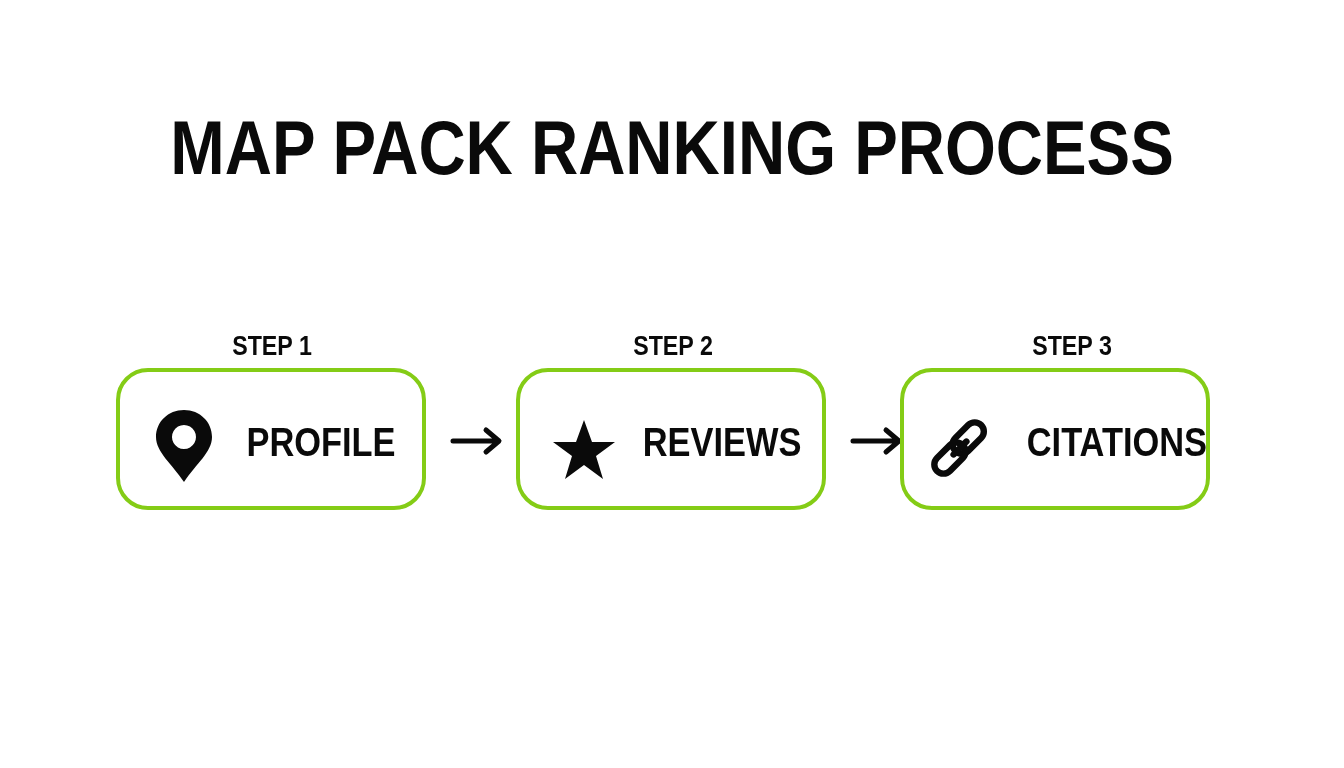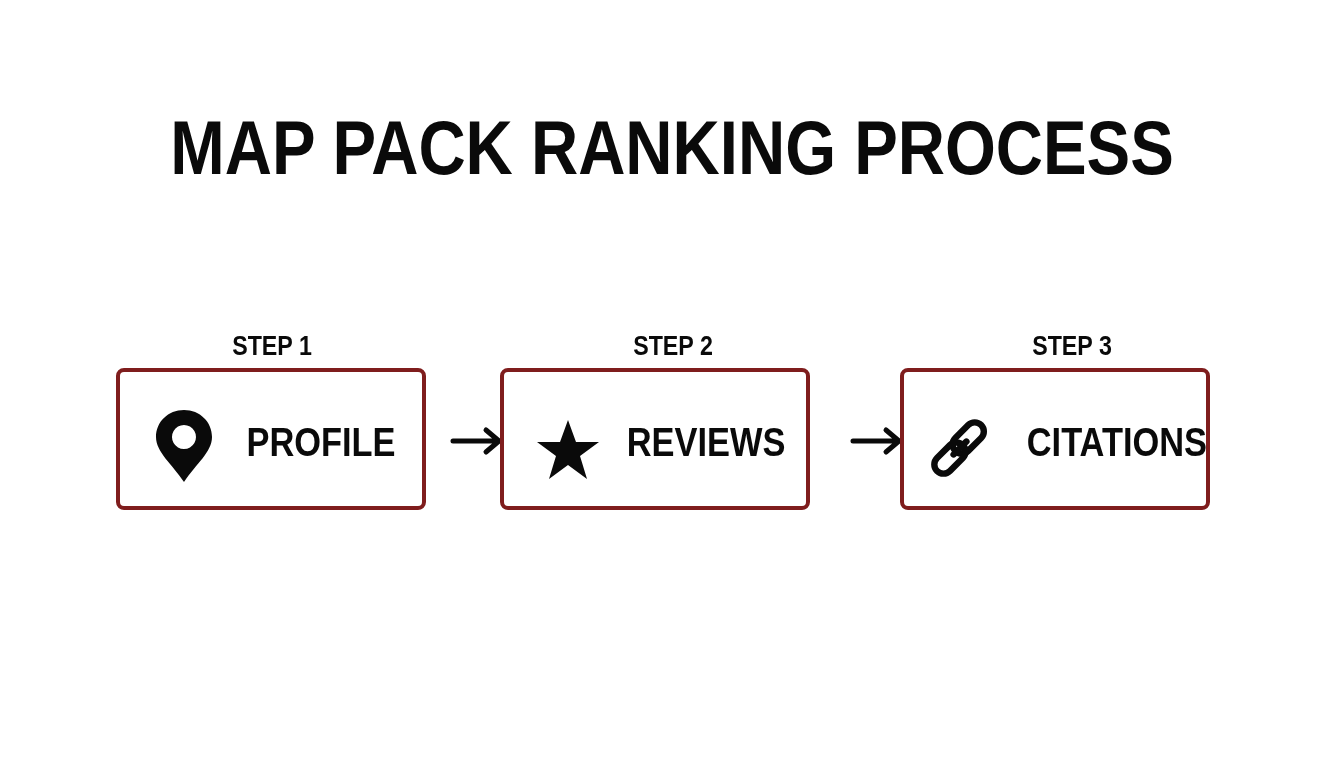--- a/index.html
+++ b/index.html
@@ -12,21 +12,21 @@
     font-family: "Liberation Sans", sans-serif; font-weight: 700;
     font-size: 76px; letter-spacing: 0px; transform: scaleX(0.86); transform-origin: center;
     line-height: 80px;
   }
   .step-label {
     position: absolute; width: 316px; text-align: center; font-weight: 700;
     font-size: 27px; top: 331px; transform: scaleX(0.86);
   }
   .box {
     position: absolute; top: 368px; width: 310px; height: 142px;
-    border: 4px solid #7f1d1d; border-radius: 8px; box-sizing: border-box;
+    border: 4px solid #84cc16; border-radius: 32px; box-sizing: border-box;
   }
   .box .icon { position: absolute; left: 32px; top: 36px; width: 64px; height: 76px; }
   .box .label {
     position: absolute; left: 110px; right: 10px; top: 46px; text-align: center;
     font-weight: 700; font-size: 40px; line-height: 48px; transform: scaleX(0.86);
   }
   .arrow { position: absolute; top: 426px; width: 54px; height: 30px; }
 </style>
 </head>
 <body>
@@ -39,21 +39,21 @@
     <path d="M32 2 C16 2 4 14 4 29 C4 44 20 56 32 74 C44 56 60 44 60 29 C60 14 48 2 32 2 Z M32 17 A12 12 0 1 1 31.99 17 Z" fill="#0a0a0a" fill-rule="evenodd"></path>
   </svg>
   <div class="label">PROFILE</div>
 </div>
 
 <svg class="arrow" style="left:450px;" viewBox="0 0 54 30">
   <path d="M3 15 H48 M36 4 L49 15 L36 26" stroke="#0a0a0a" stroke-width="5" fill="none" stroke-linecap="round" stroke-linejoin="round"></path>
 </svg>
 
 <div class="step-label" style="left:515px;">STEP 2</div>
-<div class="box" style="left:500px;text-decoration:underline;">
+<div class="box" style="left:516px;text-decoration:underline;">
   <svg class="icon" style="top:40px;" viewBox="0 0 64 64">
     <path d="M32 2 L40 24 L63 24 L44 38 L51 61 L32 47 L13 61 L20 38 L1 24 L24 24 Z" fill="#0a0a0a"></path>
   </svg>
   <div class="label">REVIEWS</div>
 </div>
 
 <svg class="arrow" style="left:850px;" viewBox="0 0 54 30">
   <path d="M3 15 H48 M36 4 L49 15 L36 26" stroke="#0a0a0a" stroke-width="5" fill="none" stroke-linecap="round" stroke-linejoin="round"></path>
 </svg>
 

